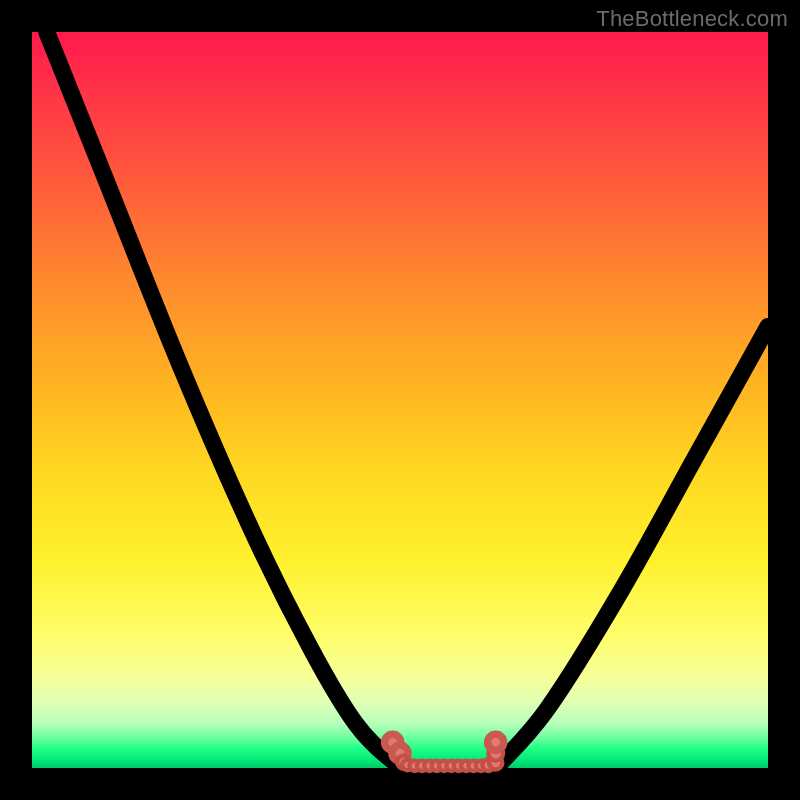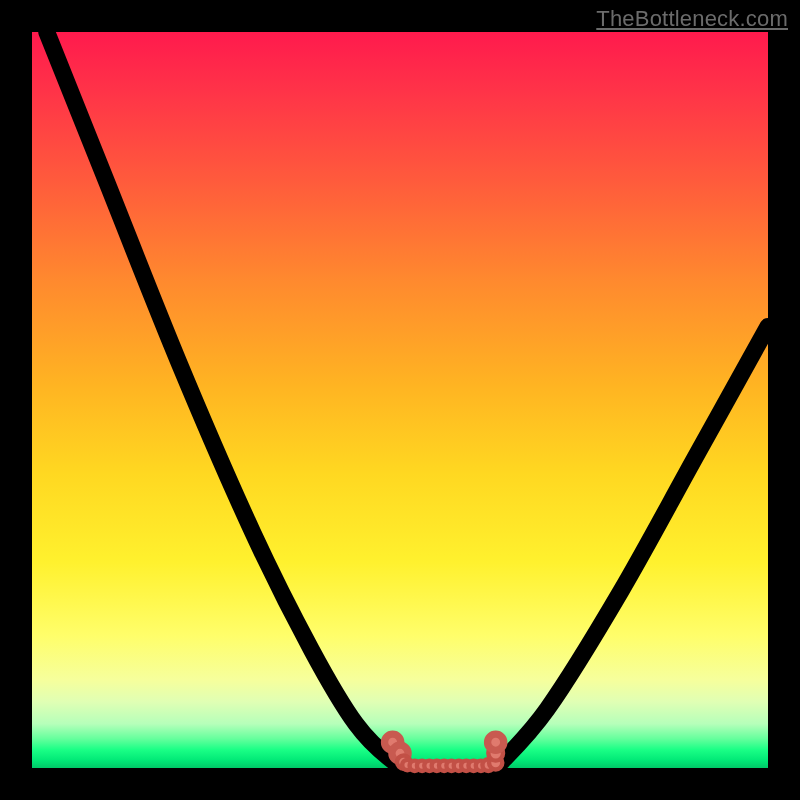--- a/index.html
+++ b/index.html
@@ -21,21 +21,20 @@
   }
   .watermark {
     position: absolute;
     top: 6px;
     right: 12px;
     color: #6b6b6b;
     font-size: 22px;
     font-weight: 500;
     letter-spacing: 0.2px;
     user-select: none;
-    text-decoration: underline;
   }
   .plot-area {
     position: absolute;
     left: 32px;
     top: 32px;
     width: 736px;
     height: 736px;
     background: linear-gradient(
       to bottom,
       #ff1a4d 0%,

